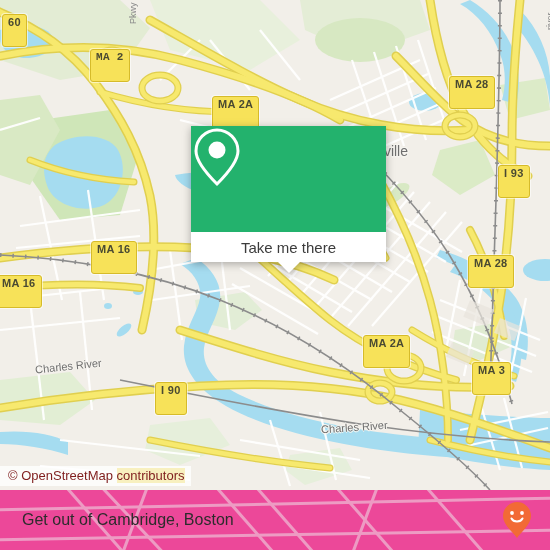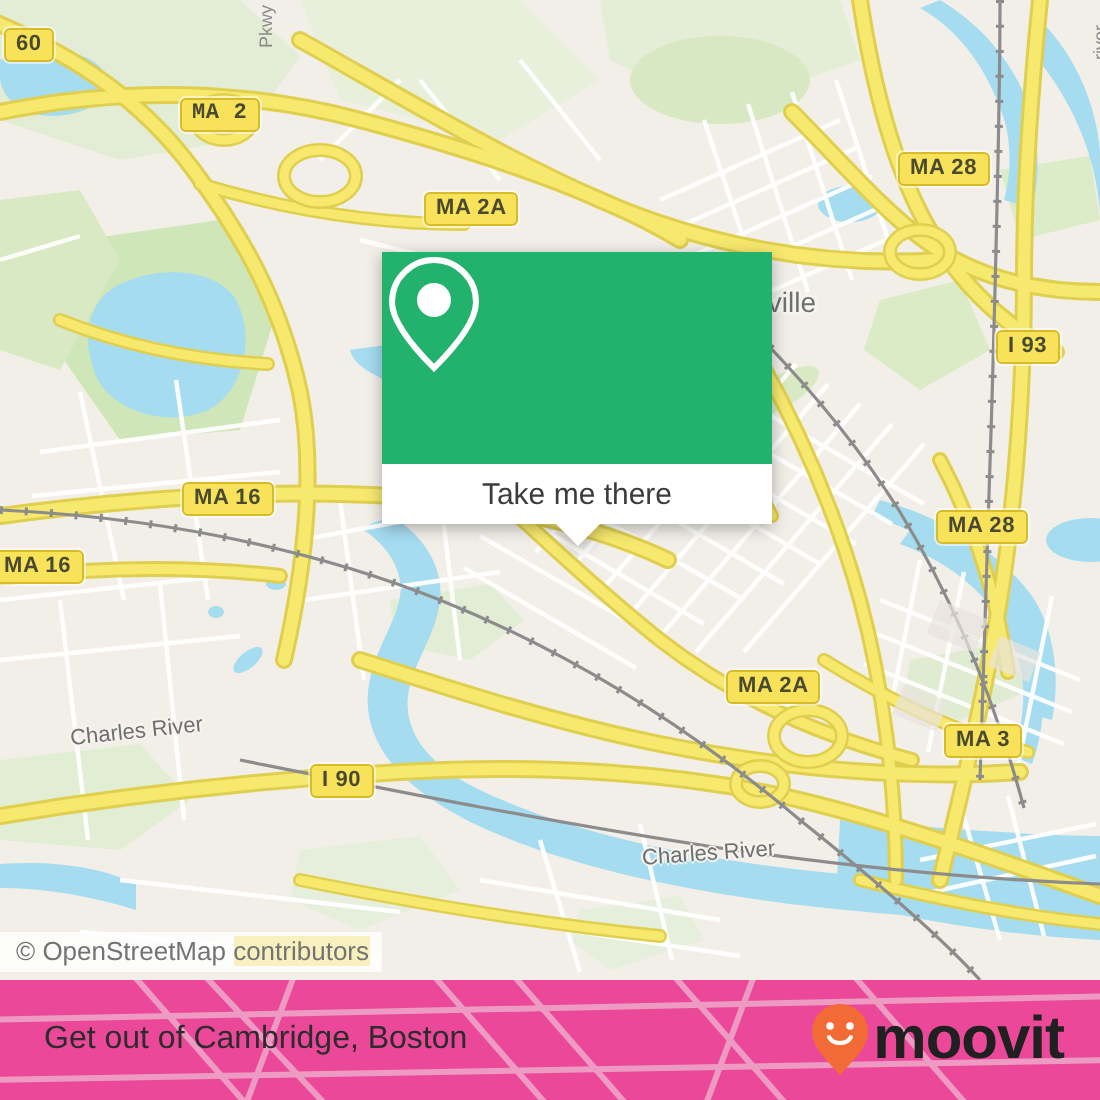--- a/index.html
+++ b/index.html
@@ -20,21 +20,21 @@
   
   .shield{
     position:absolute;
     background:#f7e259;
     border:1px solid #d6bb2a;
     border-radius:3px;
     color:#4a4a32;
     font-size:11px;
     font-weight:bold;
     letter-spacing:.3px;
-    padding:2px 5px 2px 5px;
+    padding:2px 5px 18px 5px;
     line-height:1;
     white-space:nowrap;
     box-shadow:0 0 0 1px rgba(255,255,255,.55);
   }
 
   
   .place{
     position:absolute;
     color:#6f6f6f;
     font-size:14px;
@@ -53,21 +53,21 @@
   }
   .vlabel{
     position:absolute;
     color:#8a8a8a;font-size:9px;white-space:nowrap;
     transform:rotate(-90deg);transform-origin:0 0;
   }
 
   
   .attrib{
     position:absolute;left:0;top:466px;
-    font-size:13px;color:#737373;
+    font-size:13px;color:#7f1d1d;
     padding:2px 6px 3px 8px;
     background:rgba(255,255,255,.78);
     white-space:nowrap;
   }
   .attrib .hl{background:#f8f0bf;}
 
   
   .card{
     position:absolute;left:191px;top:126px;width:195px;
     filter:drop-shadow(0 2px 4px rgba(0,0,0,.30));
@@ -377,17 +377,16 @@
       </g>
     </svg>
     <div class="footer-title">Get out of Cambridge, Boston</div>
     <div class="brand">
       <svg width="30" height="38" viewBox="0 0 30 38">
         <path d="M15 1 C7.3 1 1 7.3 1 15 C1 24 12 32 15 37 C18 32 29 24 29 15 C29 7.3 22.7 1 15 1 Z" fill="#f26a35"></path>
         <circle cx="10" cy="12" r="1.9" fill="#ffffff"></circle>
         <circle cx="20" cy="12" r="1.9" fill="#ffffff"></circle>
         <path d="M9.5 17.5 C11.5 21.5 18.5 21.5 20.5 17.5" fill="none" stroke="#ffffff" stroke-width="2" stroke-linecap="round"></path>
       </svg>
-      <span class="brand-word">moovit</span>
     </div>
   </div>
 
 </div>
 
 </body></html>

